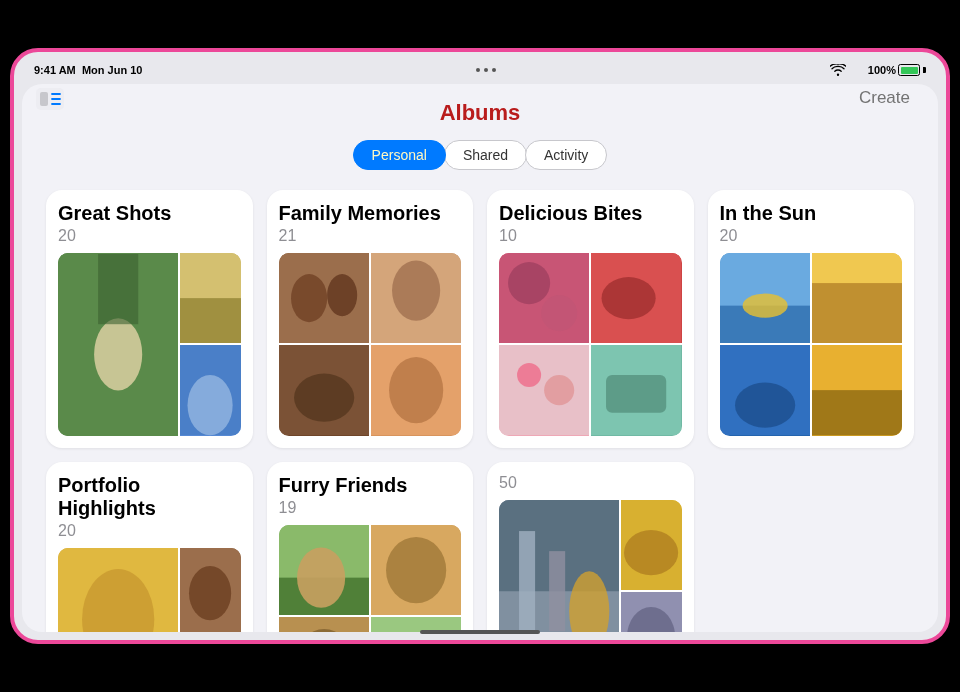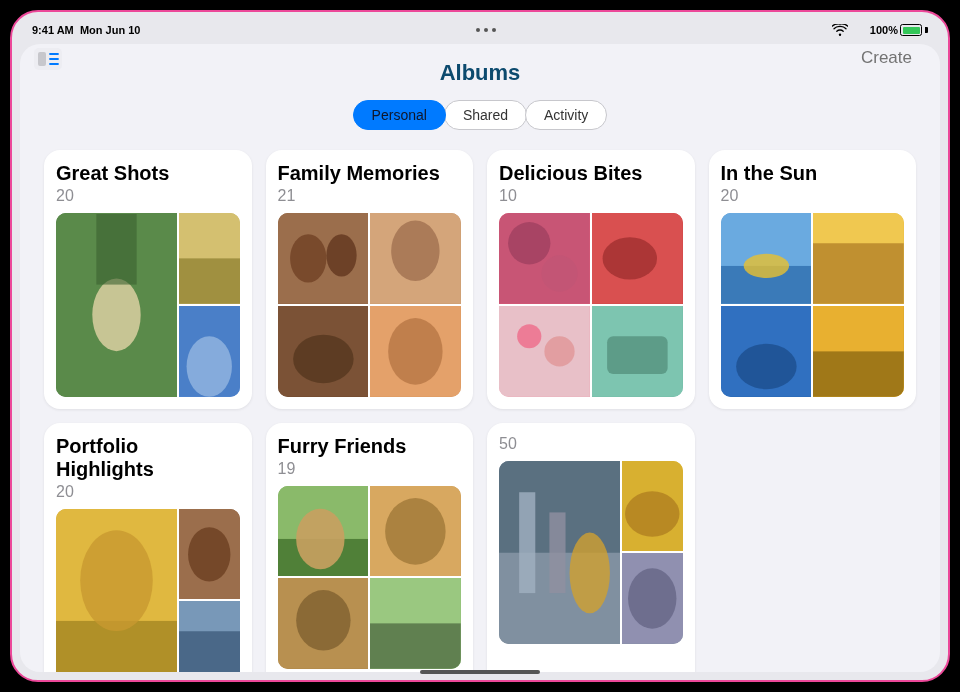--- a/index.html
+++ b/index.html
@@ -10,26 +10,26 @@
       background: #000;
       display: flex;
       align-items: center;
       justify-content: center;
       font-family: -apple-system, 'SF Pro Display', 'Helvetica Neue', sans-serif;
       overflow: hidden;
     }
 
     .ipad {
       width: 940px;
-      height: 672px;
+      height: 596px;
       background: #e8e8ed;
       border-radius: 28px;
       position: relative;
       overflow: hidden;
-      border: 2px solid #ec4899;
+      border: 4px solid #ec4899;
     }
 
     
     .status-bar {
       display: flex;
       justify-content: space-between;
       align-items: center;
       padding: 8px 20px 4px 20px;
       height: 32px;
     }
@@ -114,21 +114,21 @@
       width: 28px;
       height: 22px;
       cursor: pointer;
     }
 
     
     .page-title {
       text-align: center;
       font-size: 22px;
       font-weight: 700;
-      color: #0c4a6e;
+      color: #b91c1c;
       margin-bottom: 14px;
     }
 
     
     .create-btn {
       position: absolute;
       right: 36px;
       top: 36px;
       font-size: 17px;
       color: #737373;
@@ -151,21 +151,21 @@
       font-weight: 500;
       cursor: pointer;
       border: 1.5px solid #c7c7cc;
       margin: 0 -1px;
       background: #fff;
       color: #333;
     }
 
     .seg-option.active {
       background: #007aff;
-      color: #0f172a;
+      color: #fef9c3;
       border-color: #007aff;
       z-index: 1;
     }
 
     
     .albums-grid {
       display: grid;
       grid-template-columns: repeat(4, 1fr);
       gap: 14px;
       padding: 0 4px;

